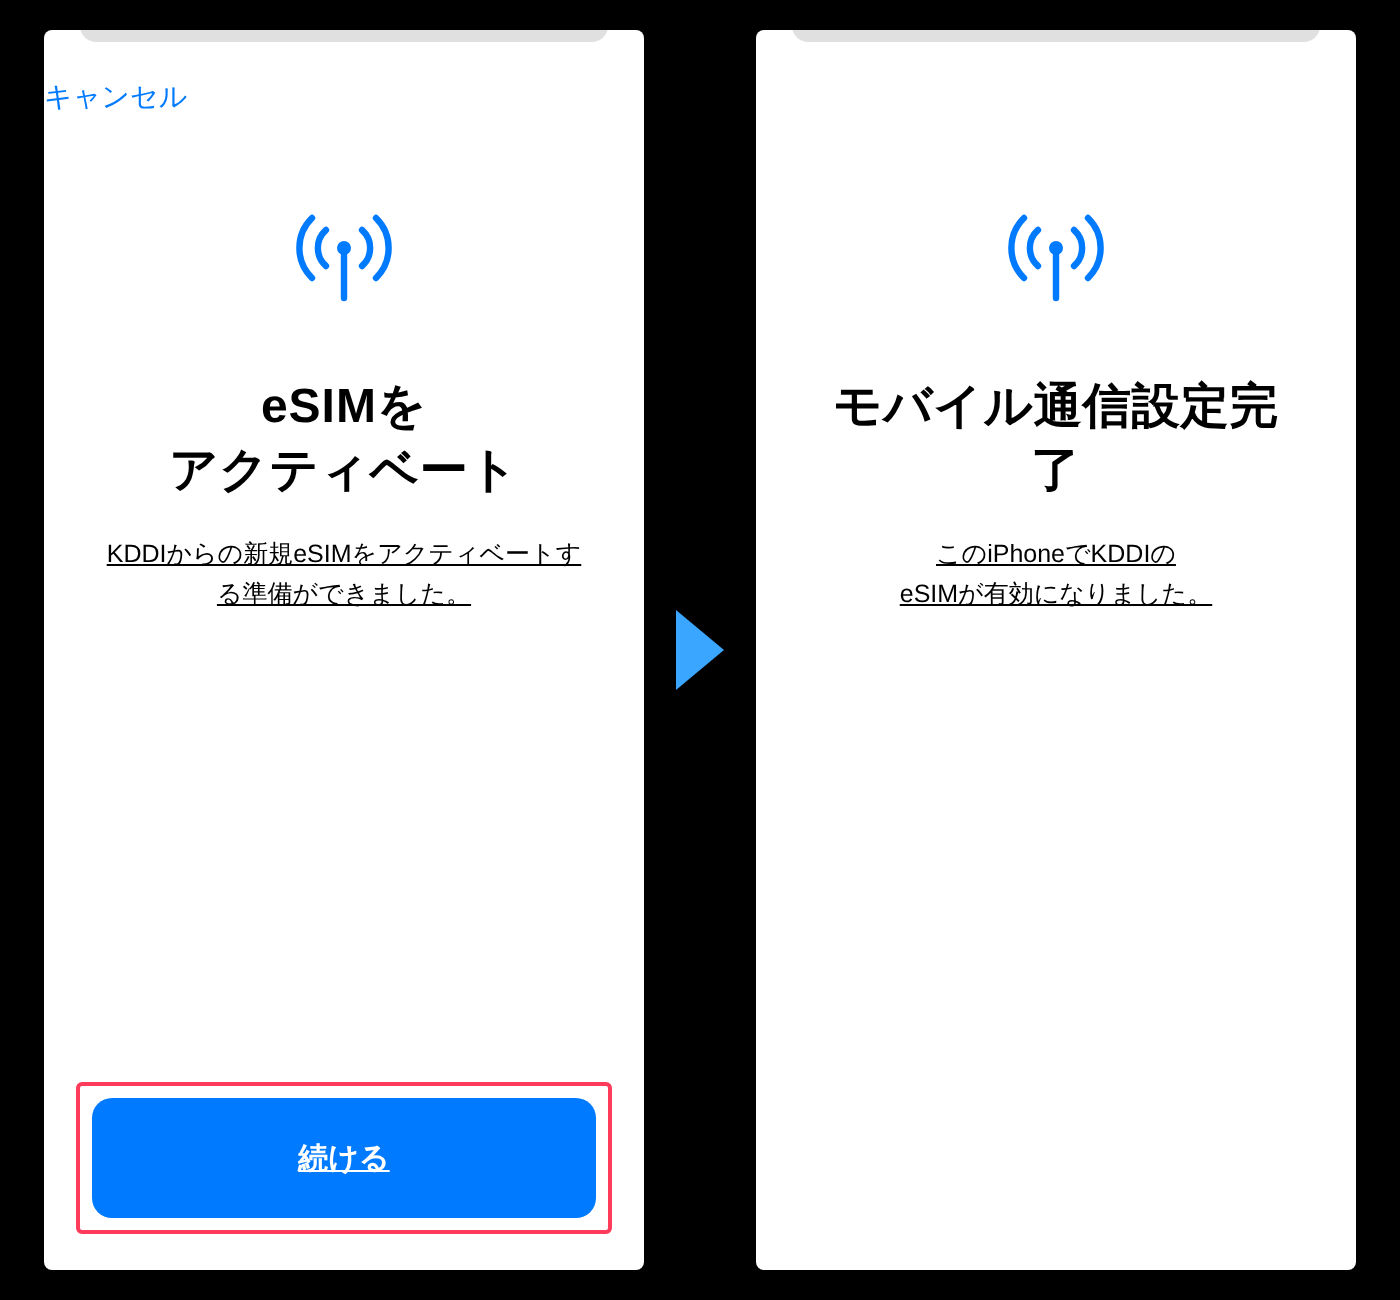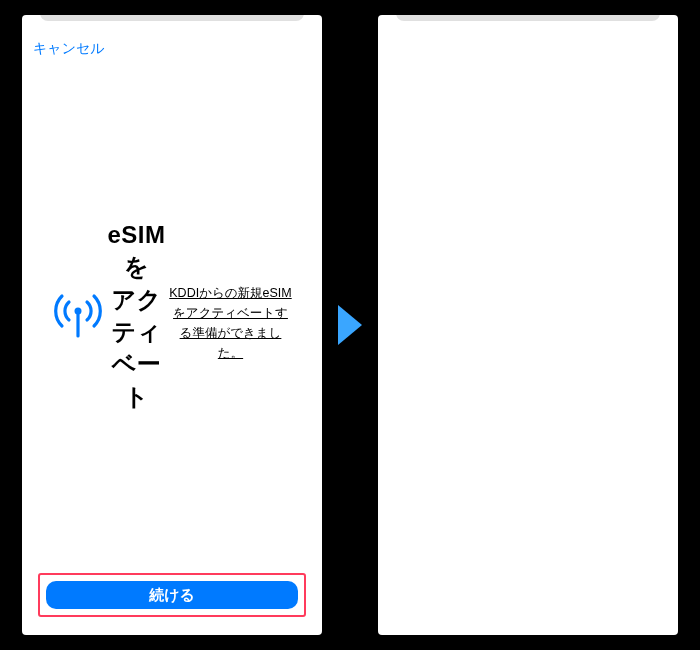--- a/index.html
+++ b/index.html
@@ -42,33 +42,33 @@
     }
     .sheet-handle-bar {
       width: 264px;
       height: 8px;
       background: #e0e0e0;
       border-radius: 0 0 8px 8px;
       margin-top: -2px;
     }
     .nav-bar {
       height: 32px;
-      padding: 6px 11px;
+      padding: 6px 0;
       display: flex;
       align-items: center;
     }
     .cancel-link {
       color: #007aff;
       font-size: 14px;
       cursor: pointer;
     }
     .content {
       flex: 1;
       display: flex;
-      flex-direction: row;
+      flex-direction: column;
       align-items: center;
       padding: 20px 28px 0 28px;
     }
     .icon-wrap {
       margin: 18px 0 24px 0;
       color: #007aff;
     }
     .icon-wrap svg {
       width: 56px;
       height: 56px;
@@ -92,31 +92,32 @@
     .bottom-area {
       padding: 12px 16px 18px 16px;
     }
     .highlight-box {
       border: 2px solid #ff3b5c;
       padding: 6px;
       border-radius: 3px;
     }
     .primary-button {
       width: 100%;
-      height: 28px;
+      height: 60px;
       background: #007aff;
       color: #fff;
       border: none;
       border-radius: 10px;
       font-size: 15px;
       font-weight: 600;
       cursor: pointer;
       display: flex;
       align-items: center;
       justify-content: center;
+      text-decoration: underline;
     }
     .arrow {
       display: flex;
       align-items: center;
       justify-content: center;
     }
     .arrow svg {
       width: 32px;
       height: 48px;
     }
@@ -158,15 +159,29 @@
     <svg viewBox="0 0 32 48">
       <polygon points="4,4 28,24 4,44" fill="#3aa6ff"></polygon>
     </svg>
   </div>
 
   <div class="phone-screen">
     <div class="sheet-handle">
       <div class="sheet-handle-bar"></div>
     </div>
     <div class="nav-bar"></div>
+    <div class="content">
+      <div class="icon-wrap">
+        <svg viewBox="0 0 56 56" fill="none" stroke="currentColor" stroke-width="3.2" stroke-linecap="round">
+          <line x1="28" y1="24" x2="28" y2="46"></line>
+          <circle cx="28" cy="21" r="3.5" fill="currentColor" stroke="none"></circle>
+          <path d="M 19 30 A 12 12 0 0 1 19 12"></path>
+          <path d="M 37 12 A 12 12 0 0 1 37 30"></path>
+          <path d="M 12 36 A 21 21 0 0 1 12 6"></path>
+          <path d="M 44 6 A 21 21 0 0 1 44 36"></path>
+        </svg>
+      </div>
+      <h1 class="title">モバイル通信設定完了</h1>
+      <p class="subtitle">このiPhoneでKDDIの<br>eSIMが有効になりました。</p>
+    </div>
   </div>
 
 </div>
 
 </body></html>

